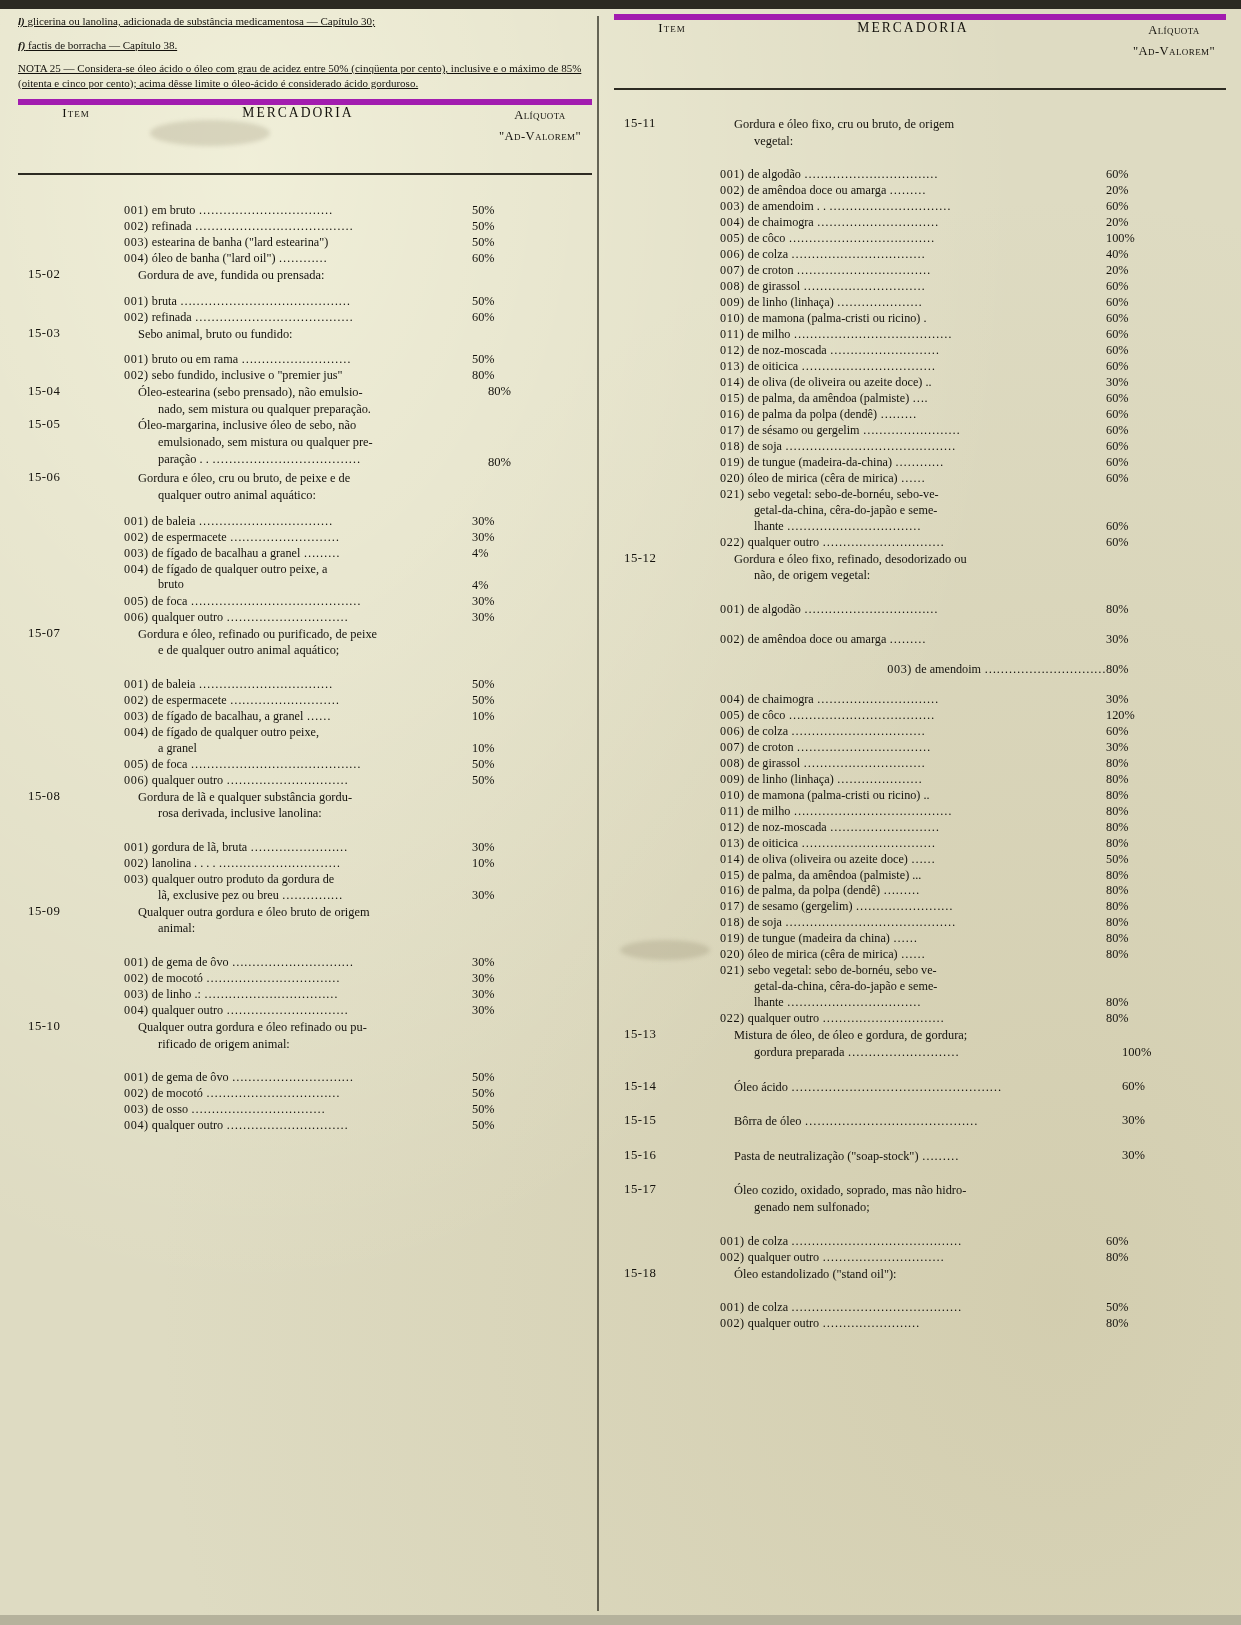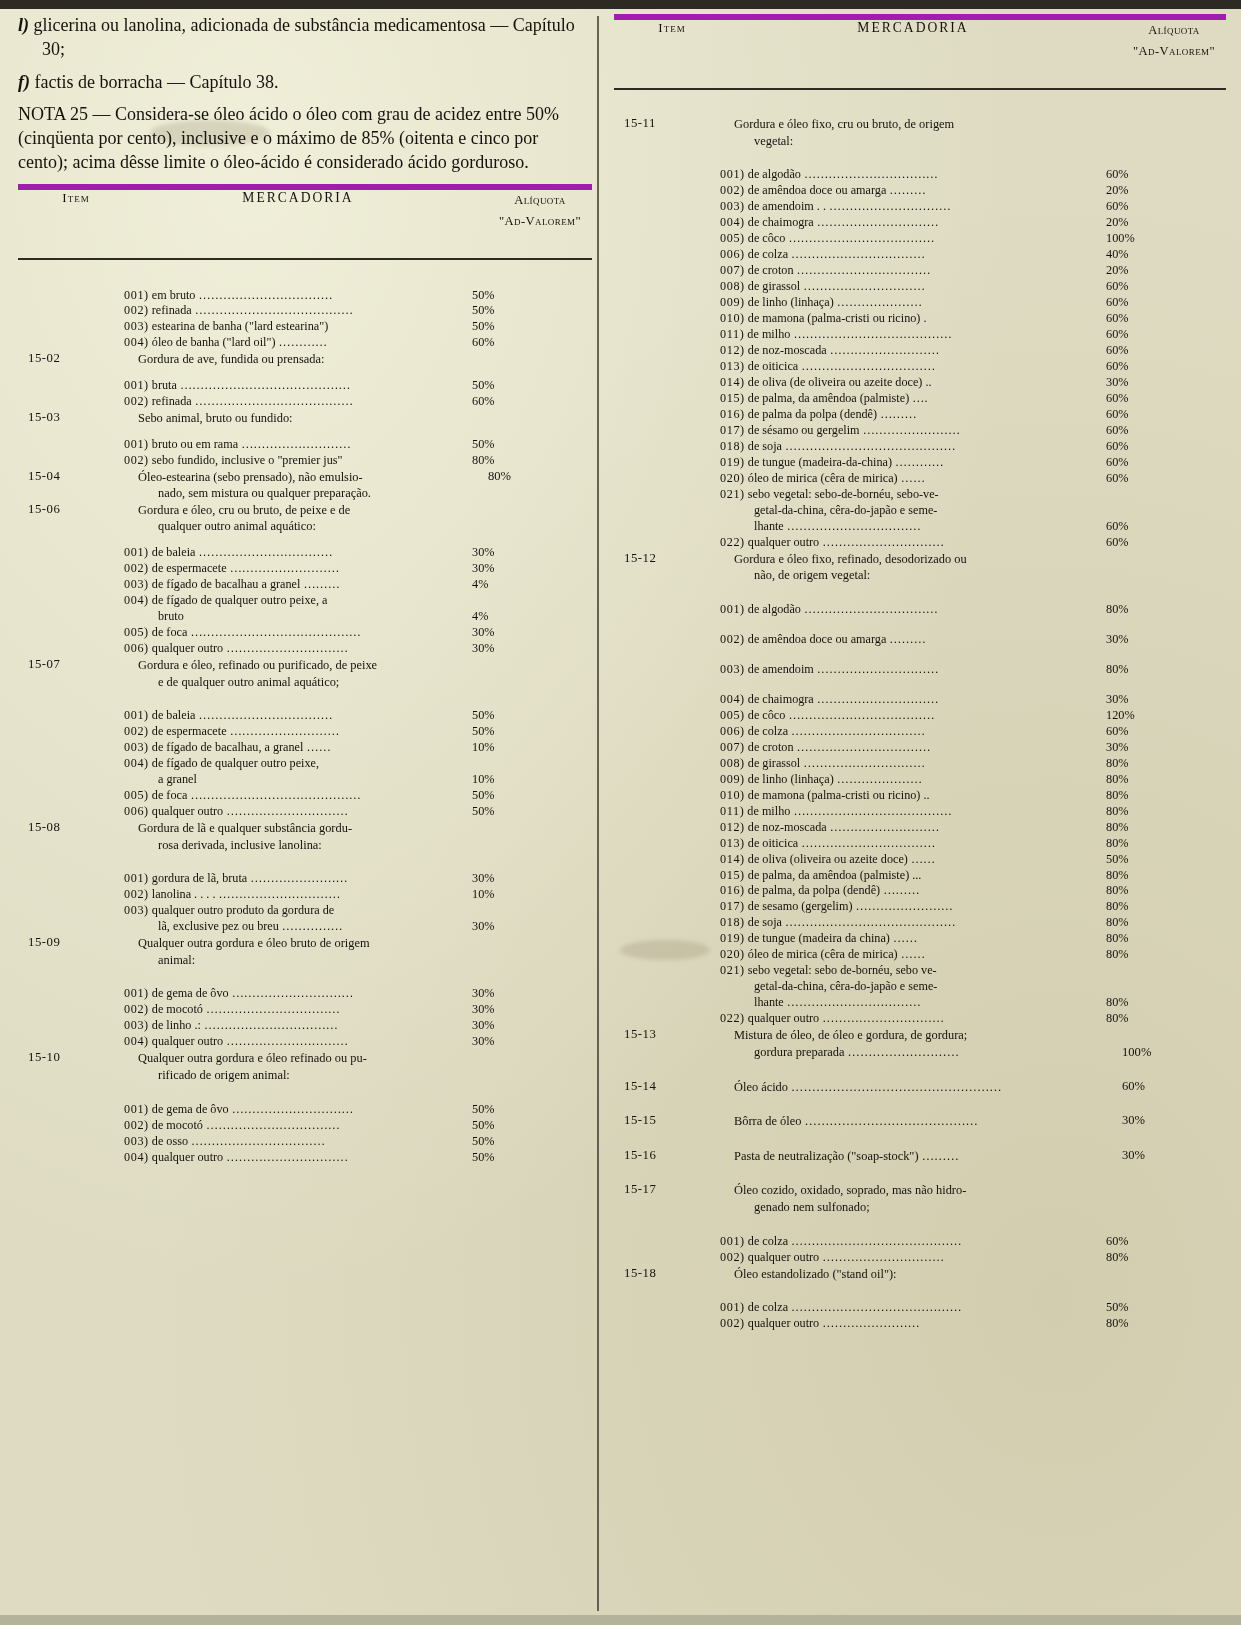--- a/index.html
+++ b/index.html
@@ -49,21 +49,21 @@
   .divider {
     position: absolute;
     top: 16px;
     bottom: 14px;
     left: 597px;
     width: 2px;
     background: #3a382c;
     opacity: 0.75;
   }
 
-  .intro { font-size: 18px; line-height: 1.32; }
+  .intro { font-size: 11px; line-height: 1.32; text-decoration: underline; }
   .intro p { margin: 0 0 9px 0; }
   .intro .hang {
     padding-left: 24px;
     text-indent: -24px;
   }
   .letter {
     font-weight: bold;
     font-style: italic;
   }
 
@@ -255,20 +255,32 @@
 
       <tr class="grp">
         <td class="c-item item-code">15-04</td>
         <td class="c-merc desc vline-left">
           <span>Óleo-estearina (sebo prensado), não emulsio-</span>
           <span class="cont">nado, sem mistura ou qualquer preparação.</span>
         </td>
         <td class="c-ali rate vline-left">80%</td>
       </tr>
 
+      <tr class="grp">
+        <td class="c-item item-code">15-05</td>
+        <td class="c-merc desc vline-left">
+          <span>Óleo-margarina, inclusive óleo de sebo, não</span>
+          <span class="cont">emulsionado, sem mistura ou qualquer pre-</span>
+          <span class="cont"><span>paração . .</span> ………………………………</span>
+        </td>
+        <td class="c-ali rate vline-left">
+          <div style="height:38px;"></div>
+          <div>80%</div>
+        </td>
+      </tr>
 
       <tr class="grp">
         <td class="c-item item-code">15-06</td>
         <td class="c-merc desc vline-left">
           <span>Gordura e óleo, cru ou bruto, de peixe e de</span>
           <span class="cont">qualquer outro animal aquático:</span>
         </td>
         <td class="c-ali rate vline-left"></td>
       </tr>
       <tr class="spacer-sm">
@@ -625,21 +637,21 @@
             <td class="sub vline-left" style="padding-bottom:14px;"><span class="lead">001)</span> <span>de algodão</span> ……………………………</td>
             <td class="rate vline-left">80%</td>
           </tr>
       <tr class="subrow">
             <td></td>
             <td class="sub vline-left" style="padding-bottom:14px;"><span class="lead">002)</span> <span>de amêndoa doce ou amarga</span> ………</td>
             <td class="rate vline-left">30%</td>
           </tr>
       <tr class="subrow">
             <td></td>
-            <td class="sub vline-left" style="padding-bottom:14px;"><span class="lead">003)</span> <span>de amendoim</span> …………………………</td>
+            <td class="sub vline-left" style="padding-bottom:14px;text-align:right;"><span class="lead">003)</span> <span>de amendoim</span> …………………………</td>
             <td class="rate vline-left">80%</td>
           </tr>
       <tr class="subrow">
             <td></td>
             <td class="sub vline-left"><span class="lead">004)</span> <span>de chaimogra</span> …………………………</td>
             <td class="rate vline-left">30%</td>
           </tr>
       <tr class="subrow">
             <td></td>
             <td class="sub vline-left"><span class="lead">005)</span> <span>de côco</span> ………………………………</td>

